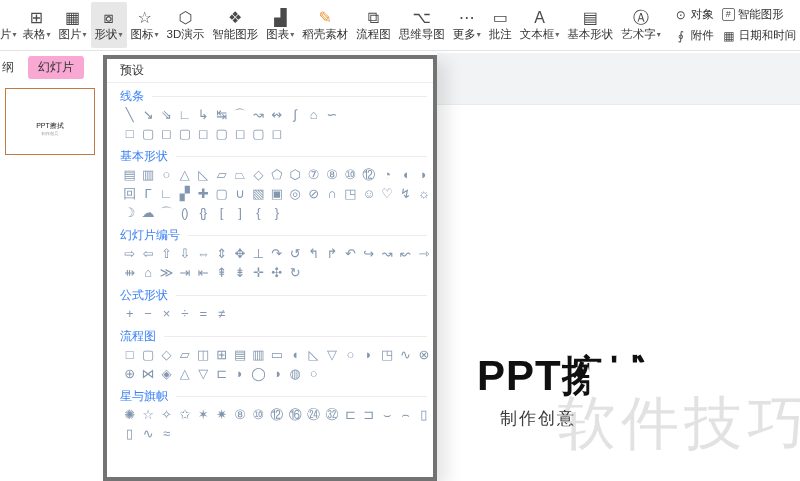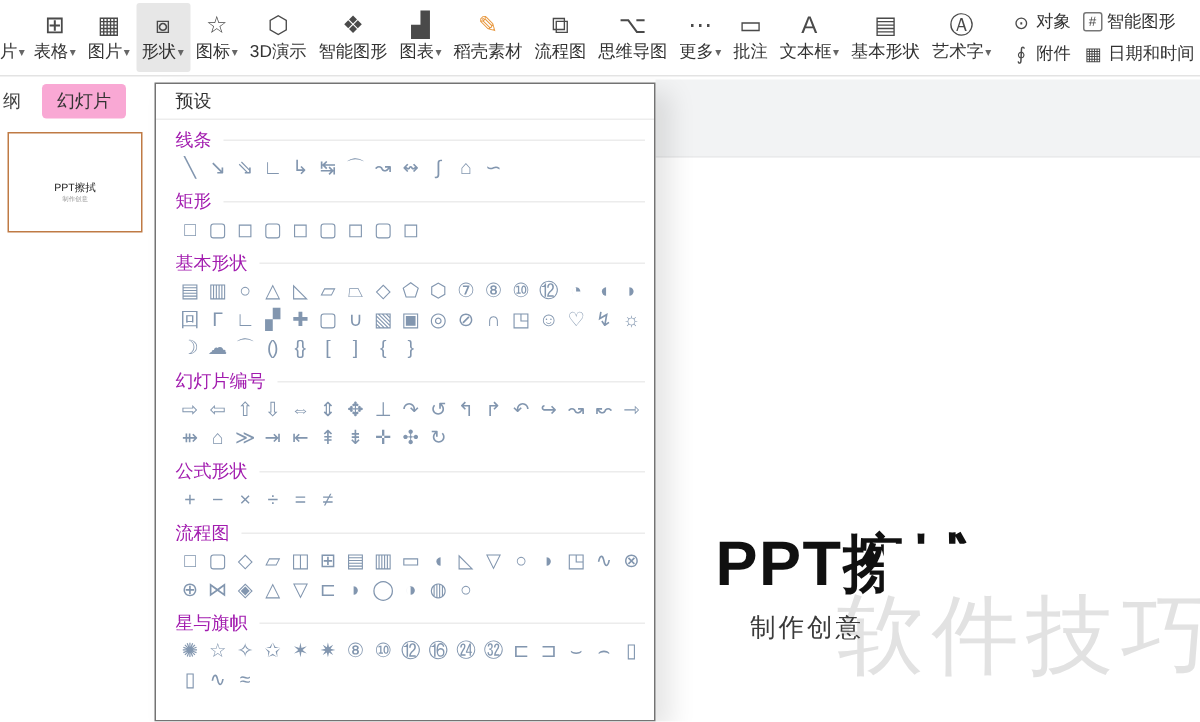--- a/index.html
+++ b/index.html
@@ -35,27 +35,27 @@
   .tab-slides{margin-left:8px;padding:3px 10px;background:#f9a8d4;border-radius:3px;
         color:#333;cursor:pointer;}
   .thumb{position:absolute;left:5px;top:38px;width:90px;height:67px;background:#fff;
         border:1px solid #bf7a44;box-sizing:border-box;display:flex;flex-direction:column;
         align-items:center;justify-content:center;padding-top:14px;cursor:pointer;}
   .thumb-title{font-size:7px;color:#222;line-height:9px;}
   .thumb-sub{font-size:5px;color:#999;transform:scale(.85);line-height:6px;}
 
   
   .panel{position:absolute;left:103px;top:55px;width:334px;height:426px;background:#fff;
-         border:1px solid #737373;box-sizing:border-box;z-index:4;overflow:hidden;
+         border:4px solid #737373;box-sizing:border-box;z-index:4;overflow:hidden;
          box-shadow:10px 6px 16px rgba(0,0,0,.10);}
   .panel-header{height:23px;line-height:23px;padding-left:13px;font-size:12px;color:#333;
          border-bottom:1px solid #ededed;}
   .section{padding-left:13px;}
   .sec-label-row{display:flex;align-items:center;margin-top:6px;margin-bottom:1px;height:15px;}
-  .sec-label{font-size:12px;color:#a21caf;margin-right:8px;white-space:nowrap;}
+  .sec-label{font-size:12px;color:#3b82f6;margin-right:8px;white-space:nowrap;}
   .sec-line{flex:1;height:1px;background:#ececec;margin-right:6px;}
   .shape-row{display:flex;align-items:center;height:19px;}
   .shape-cell{width:18.4px;height:18px;display:flex;align-items:center;justify-content:center;
          font-size:13px;color:#8296af;cursor:pointer;letter-spacing:-1px;border-radius:2px;}
 
   
   .workspace-band{position:absolute;left:437px;top:53px;width:363px;height:51px;
          background:#f2f3f4;border-bottom:1px solid #e9eaeb;z-index:0;}
   .slide-title{position:absolute;left:477px;top:348px;font-size:42px;font-weight:600;
          color:#101010;letter-spacing:1px;z-index:2;white-space:nowrap;}
@@ -232,24 +232,20 @@
           <span class="shape-cell">↹</span>
           <span class="shape-cell">⌒</span>
           <span class="shape-cell">↝</span>
           <span class="shape-cell">↭</span>
           <span class="shape-cell">∫</span>
           <span class="shape-cell">⌂</span>
           <span class="shape-cell">∽</span>
         </div>
       </div>
       <div class="section">
-        <div class="sec-label-row">
-          <span class="sec-label">矩形</span>
-          <div class="sec-line"></div>
-        </div>
         <div class="shape-row">
           <span class="shape-cell">□</span>
           <span class="shape-cell">▢</span>
           <span class="shape-cell">◻</span>
           <span class="shape-cell">▢</span>
           <span class="shape-cell">◻</span>
           <span class="shape-cell">▢</span>
           <span class="shape-cell">◻</span>
           <span class="shape-cell">▢</span>
           <span class="shape-cell">◻</span>

